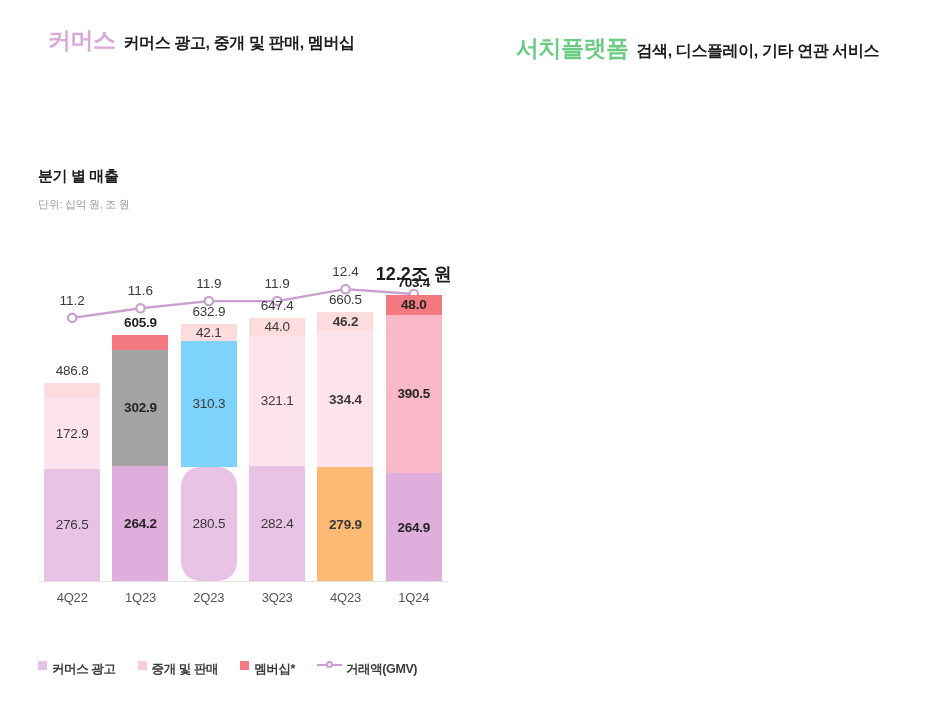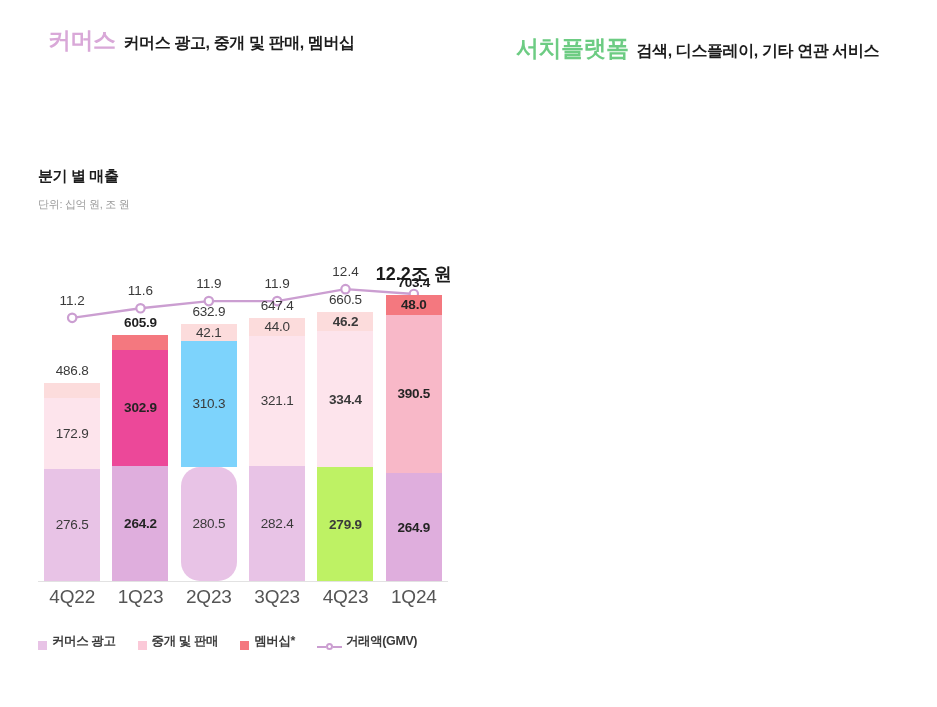--- a/index.html
+++ b/index.html
@@ -36,31 +36,31 @@
 
   .cols{position:absolute;left:0;right:0;bottom:29px;top:0;display:flex;}
   .col{flex:1 1 0;position:relative;display:flex;flex-direction:column;justify-content:flex-end;align-items:center;}
   .bar{width:56px;display:flex;flex-direction:column;justify-content:flex-start;margin-top:22px;}
   .seg{width:100%;display:flex;align-items:center;justify-content:center;box-sizing:border-box;}
   .seg-val{font-size:13.5px;color:#3a3a3a;letter-spacing:-0.2px;}
   .col.hl .seg-val{font-weight:bold;color:#242424;}
   .total{position:absolute;font-size:13.5px;color:#3a3a3a;letter-spacing:-0.2px;white-space:nowrap;}
   .col.hl .total{font-weight:bold;color:#1f1f1f;}
   .xlabels{position:absolute;left:0;right:0;bottom:0;height:26px;display:flex;}
-  .xlab{flex:1 1 0;display:flex;align-items:center;justify-content:center;font-size:19px;color:#555;letter-spacing:-0.2px;}
+  .xlab{flex:1 1 0;display:flex;align-items:center;justify-content:center;font-size:13px;color:#555;letter-spacing:-0.2px;}
 
   
   #gmv-layer{position:absolute;left:0;top:0;width:410px;height:110px;pointer-events:none;}
   .gmv-label{position:absolute;font-size:13.5px;color:#3a3a3a;transform:translateX(-50%);white-space:nowrap;}
   .gmv-label.last{font-size:18px;font-weight:bold;color:#1b1b1b;}
 
   
   .legend{position:absolute;display:flex;align-items:center;white-space:nowrap;}
   #c-legend{left:38px;top:633px;}
-  .legend-item{display:flex;align-items:flex-end;margin-right:22px;}
+  .legend-item{display:flex;align-items:flex-start;margin-right:22px;margin-top:28px;}
   .swatch{width:9px;height:9px;margin-right:5px;display:inline-block;}
   .legend-text{font-size:12.5px;font-weight:bold;color:#3c3c3c;letter-spacing:-0.4px;}
   .line-key{display:inline-flex;align-items:center;margin-right:4px;}
   .line-key .seg-l{width:9px;height:2px;background:#cb9ed1;}
   .line-key .dot{width:7px;height:7px;border:2px solid #cb9ed1;border-radius:50%;background:#fff;box-sizing:border-box;}
 
   .footnote{position:absolute;left:38px;top:672px;font-size:11px;color:#8d8d8d;letter-spacing:-0.3px;}
 </style>
 </head>
 <body>
@@ -96,21 +96,21 @@
             </div>
             <div class="seg" style="height: 112.424px; background: rgb(232, 195, 230);">
               <span class="seg-val">276.5</span>
             </div>
           </div>
         </div>
         <div class="col hl">
           <div class="total" style="bottom: 251.357px;">605.9</div>
           <div class="bar" style="height: 246.357px; width: 56px;">
             <div class="seg" style="height: 15.7353px; background: rgb(244, 120, 127);"></div>
-            <div class="seg" style="height: 123.158px; background: #ec4899;">
+            <div class="seg" style="height: 123.158px; background: #a3a3a3;">
               <span class="seg-val">302.9</span>
             </div>
             <div class="seg" style="height: 121px; background: rgb(223, 174, 221);">
               <span class="seg-val">264.2</span>
             </div>
           </div>
         </div>
         <div class="col">
           <div class="total" style="bottom: 262.335px;">632.9</div>
           <div class="bar" style="height: 257.335px; width: 56px;">
@@ -141,21 +141,21 @@
         </div>
         <div class="col">
           <div class="total" style="bottom: 273.557px;">660.5</div>
           <div class="bar" style="height: 268.557px; width: 56px; font-weight: bold;">
             <div class="seg" style="height: 18.7848px; background: rgb(252, 220, 220);">
               <span class="seg-val">46.2</span>
             </div>
             <div class="seg" style="height: 135.966px; background: rgb(253, 228, 236);">
               <span class="seg-val">334.4</span>
             </div>
-            <div class="seg" style="height: 113.806px; background: #bef264; text-align: center;">
+            <div class="seg" style="height: 113.806px; background: #fdba74; text-align: center;">
               <span class="seg-val">279.9</span>
             </div>
           </div>
         </div>
         <div class="col hl">
           <div class="total" style="bottom: 291px;">703.4</div>
           <div class="bar" style="height: 286px; width: 56px;">
             <div class="seg" style="height: 19.5166px; background: rgb(244, 120, 127);">
               <span class="seg-val">48.0</span>
             </div>

